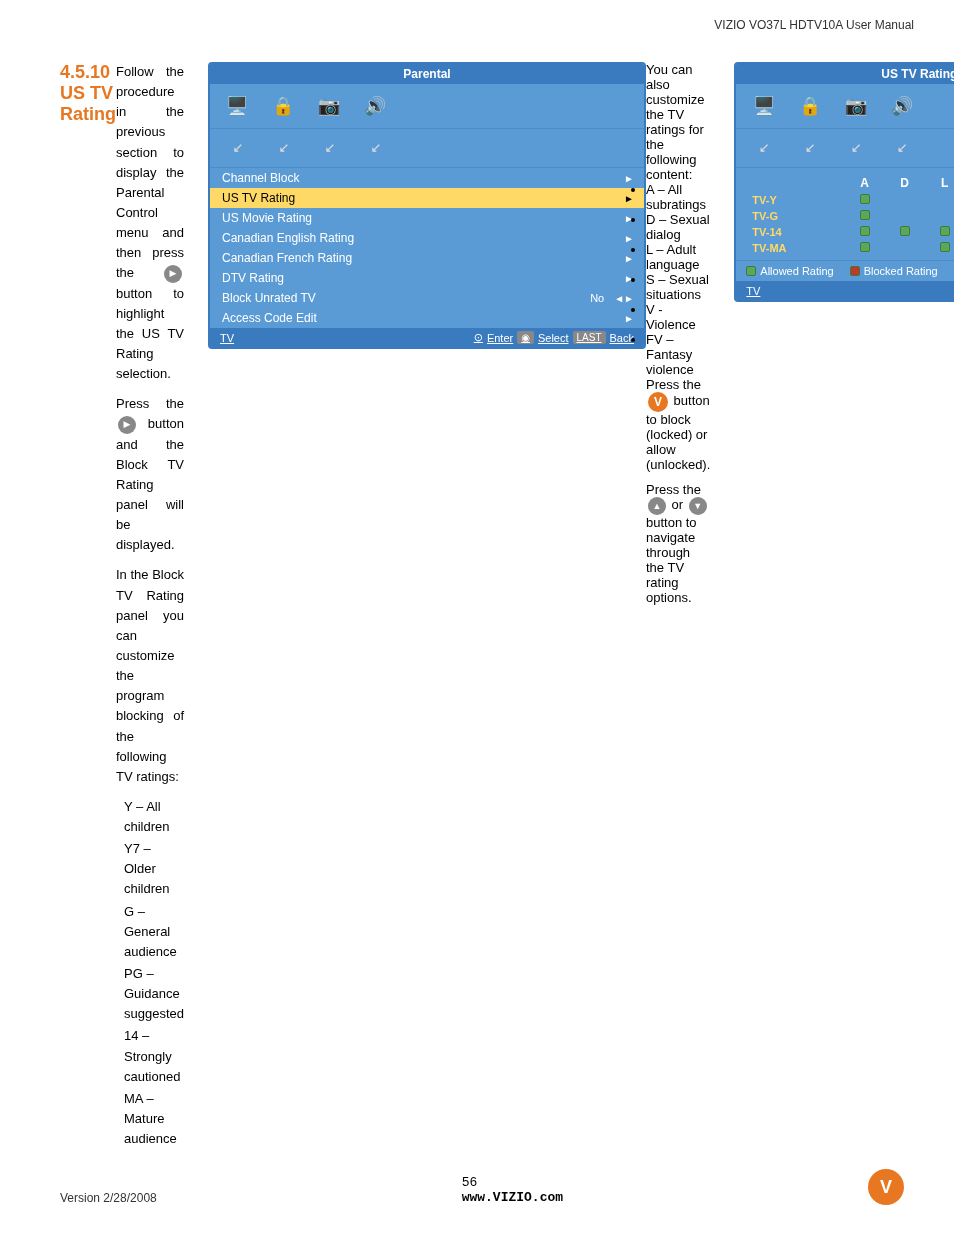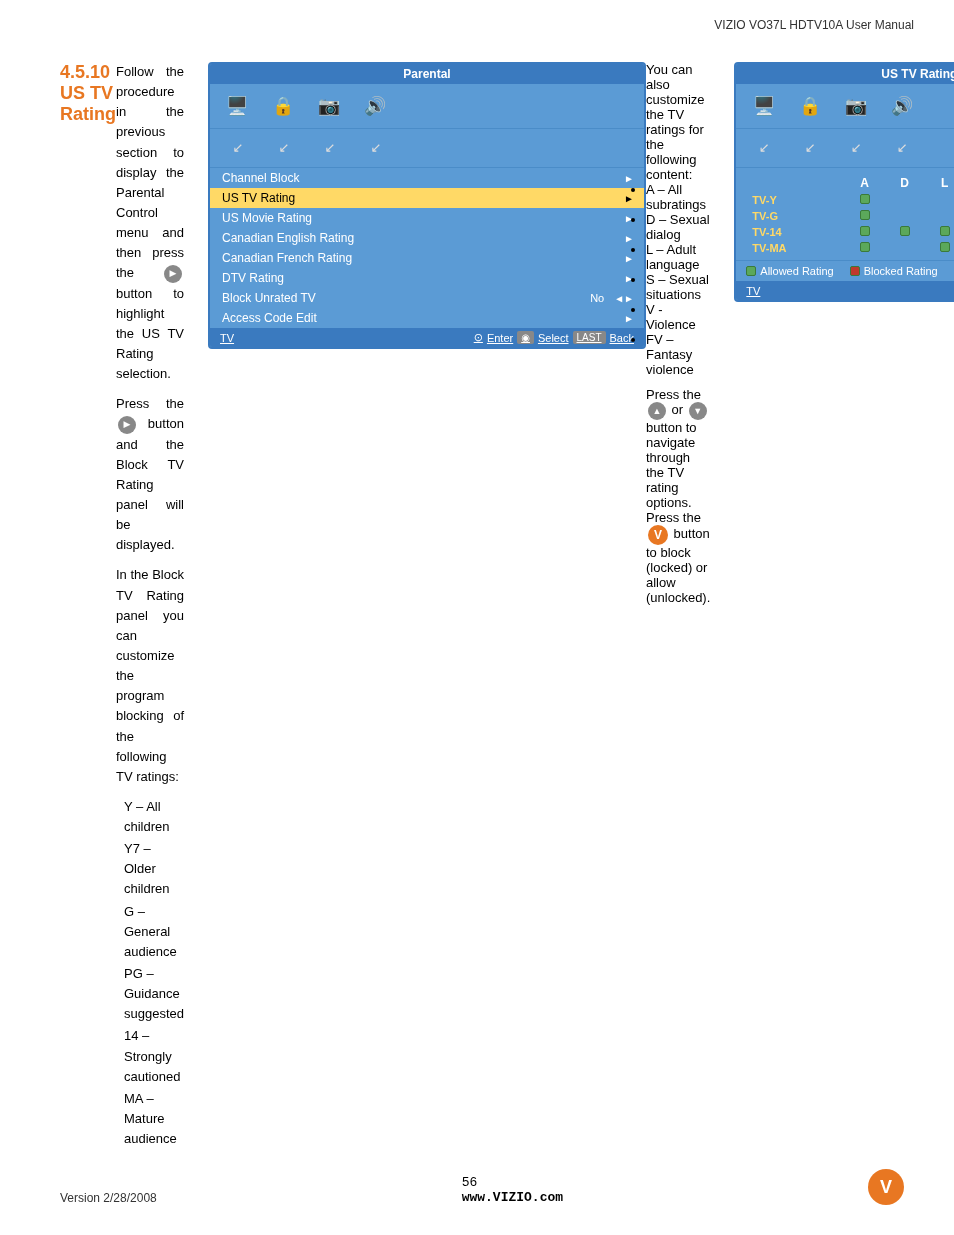--- a/index.html
+++ b/index.html
@@ -451,25 +451,25 @@
         You can also customize the TV ratings for the following content:
       </p>
       <ul>
         <li>A – All subratings</li>
         <li>D – Sexual dialog</li>
         <li>L – Adult language</li>
         <li>S – Sexual situations</li>
         <li>V - Violence</li>
         <li>FV – Fantasy violence</li>
       </ul>
+      <p>
+        Press the <span class="vizio-v-btn">V</span> button to block (locked) or allow (unlocked).
+      </p>
       <p style="margin-top:10px;">
         Press the <span class="inline-btn">▲</span> or <span class="inline-btn">▼</span> button to navigate through the TV rating options.
-      </p>
-      <p>
-        Press the <span class="vizio-v-btn">V</span> button to block (locked) or allow (unlocked).
       </p>
     </div>
 
     <div class="bottom-ui-col">
       <div class="tv-rating-panel">
         <div class="panel-title-bar">US TV Rating</div>
         <div class="panel-icons-row">
           <div class="panel-icon">🖥️</div>
           <div class="panel-icon">🔒</div>
           <div class="panel-icon">📷</div>

